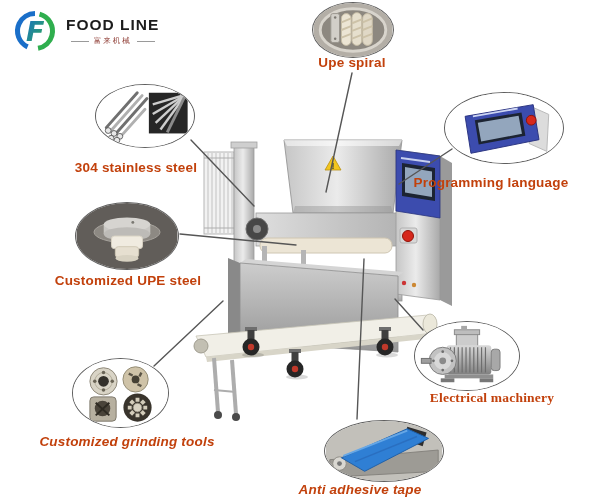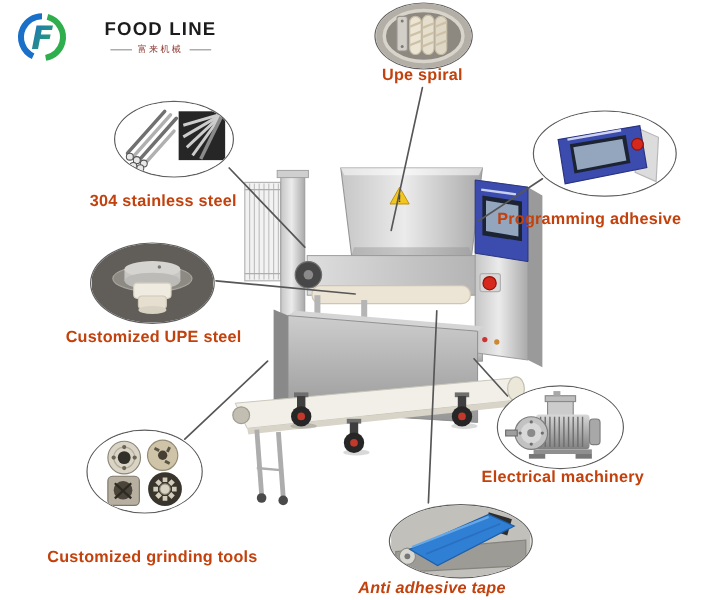--- a/index.html
+++ b/index.html
@@ -5,21 +5,21 @@
   html,body{margin:0;padding:0;background:#fff;}
   #stage{position:relative;width:600px;height:500px;background:#fff;overflow:hidden;
          font-family:"Liberation Sans", sans-serif;}
   #scene{position:absolute;left:0;top:0;width:600px;height:500px;}
   .callout{position:absolute;border:1.6px solid #5f5f5f;border-radius:50%;background:#fff;
            overflow:hidden;box-sizing:border-box;}
   .callout svg{display:block;width:100%;height:100%;}
   .callout-label{position:absolute;transform:translateX(-50%);white-space:nowrap;
                  font-size:13.5px;font-weight:600;color:#c2410c;letter-spacing:.2px;}
   .logo{position:absolute;left:12px;top:8px;display:flex;align-items:center;gap:8px;}
-  .logo-text{display:flex;flex-direction:column;align-items:center;margin-left:21px;}
+  .logo-text{display:flex;flex-direction:column;align-items:center;}
   .brand{font-size:15.5px;font-weight:bold;letter-spacing:1px;color:#1c1c1c;}
   .tagline-row{display:flex;align-items:center;gap:5px;margin-top:2px;}
   .tagline{font-size:7.5px;letter-spacing:2px;color:#8f3c34;font-weight:normal;}
   .dash{display:inline-block;width:18px;height:1px;background:#9a9a9a;}
 </style>
 </head>
 <body>
 
 <div id="stage">
 
@@ -245,21 +245,21 @@
     <svg viewBox="0 0 120 72">
       <rect width="120" height="72" fill="#ffffff"></rect>
       <polygon points="88,14 106,22 104,60 86,52" fill="#dcdcdc" stroke="#b8b8b8"></polygon>
       <polygon points="20,24 90,12 96,48 26,62" fill="#3c4cae" stroke="#2a3480"></polygon>
       <line x1="28" y1="24" x2="74" y2="16" stroke="#cdd5f2" stroke-width="2"></line>
       <polygon points="30,28 78,20 82,44 34,53" fill="#1c2433"></polygon>
       <polygon points="33,30.5 75,23.5 78.5,42 36.5,50" fill="#93a6bd"></polygon>
       <circle cx="88" cy="28" r="5" fill="#d6281c" stroke="#8e1309"></circle>
     </svg>
   </div>
-  <div class="callout-label" style="left:491px;top:175px;">Programming adhesive</div>
+  <div class="callout-label" style="left:491px;top:175px;">Programming language</div>
 
   <div class="callout" style="left:75px;top:202px;width:104px;height:68px;">
     <svg viewBox="0 0 104 68">
       <rect width="104" height="68" fill="#615d59"></rect>
       <ellipse cx="52" cy="30" rx="34" ry="11" fill="#8d8983" stroke="#a8a49e"></ellipse>
       <rect x="28" y="22" width="48" height="10" fill="#c9c7c3"></rect>
       <ellipse cx="52" cy="22" rx="24" ry="7" fill="#d6d4d0"></ellipse>
       <ellipse cx="52" cy="32" rx="24" ry="7" fill="#bdbbb7"></ellipse>
       <circle cx="58" cy="20" r="1.5" fill="#7a7872"></circle>
       <rect x="36" y="34" width="32" height="13" rx="3" fill="#f0ebe0" stroke="#d8d2c2"></rect>
@@ -295,21 +295,21 @@
         <line x1="56" y1="50" x2="60" y2="50"></line>
           <line x1="72" y1="50" x2="76" y2="50"></line>
         <line x1="59" y1="43" x2="62" y2="46"></line>
           <line x1="70" y1="54" x2="73" y2="57"></line>
         <line x1="73" y1="43" x2="70" y2="46"></line>
           <line x1="62" y1="54" x2="59" y2="57"></line>
       </g>
       <circle cx="66" cy="50" r="4.5" fill="#d8d2c2" stroke="#8c8678"></circle>
     </svg>
   </div>
-  <div class="callout-label" style="left:127px;top:456px;">Customized grinding tools</div>
+  <div class="callout-label" style="left:127px;top:434px;font-style:italic;">Customized grinding tools</div>
 
   <div class="callout" style="left:414px;top:321px;width:106px;height:70px;">
     <svg viewBox="0 0 106 70">
       <defs>
         <linearGradient id="emBody" x1="0" y1="0" x2="0" y2="1">
           <stop offset="0" stop-color="#d9d9d9"></stop>
             <stop offset="1" stop-color="#808080"></stop>
         </linearGradient>
       </defs>
       <rect width="106" height="70" fill="#ffffff"></rect>
@@ -336,21 +336,21 @@
       <circle cx="28" cy="40" r="14" fill="#c2c2c2" stroke="#7d7d7d"></circle>
       <circle cx="28" cy="40" r="9" fill="#d8d8d8"></circle>
       <circle cx="28" cy="40" r="3.5" fill="#8a8a8a"></circle>
       <circle cx="28" cy="30.5" r="1.4" fill="#6e6e6e"></circle>
         <circle cx="28" cy="49.5" r="1.4" fill="#6e6e6e"></circle>
       <circle cx="18.5" cy="40" r="1.4" fill="#6e6e6e"></circle>
         <circle cx="37.5" cy="40" r="1.4" fill="#6e6e6e"></circle>
       <rect x="6" y="37.5" width="10" height="5" fill="#9e9e9e" stroke="#707070"></rect>
     </svg>
   </div>
-  <div class="callout-label" style="left:469px;top:390px;">Electrical machinery</div>
+  <div class="callout-label" style="left:492px;top:390px;font-family:Liberation Serif, serif;">Electrical machinery</div>
 
   <div class="callout" style="left:324px;top:420px;width:120px;height:62px;">
     <svg viewBox="0 0 120 62">
       <rect width="120" height="62" fill="#c2c0ba"></rect>
       <polygon points="4,40 116,30 116,52 4,58" fill="#9d9b95" stroke="#85837d"></polygon>
       <circle cx="14" cy="44" r="7" fill="#d9d7d1" stroke="#8f8d87"></circle>
       <circle cx="14" cy="44" r="2.5" fill="#777777"></circle>
       <polygon points="84,6 104,12 100,26 82,20" fill="#2d2d2d"></polygon>
       <circle cx="94" cy="16" r="1.5" fill="#dd4444"></circle>
       <polygon points="16,38 84,8 106,18 40,52" fill="#2f7fd4" stroke="#1f5fa8"></polygon>

